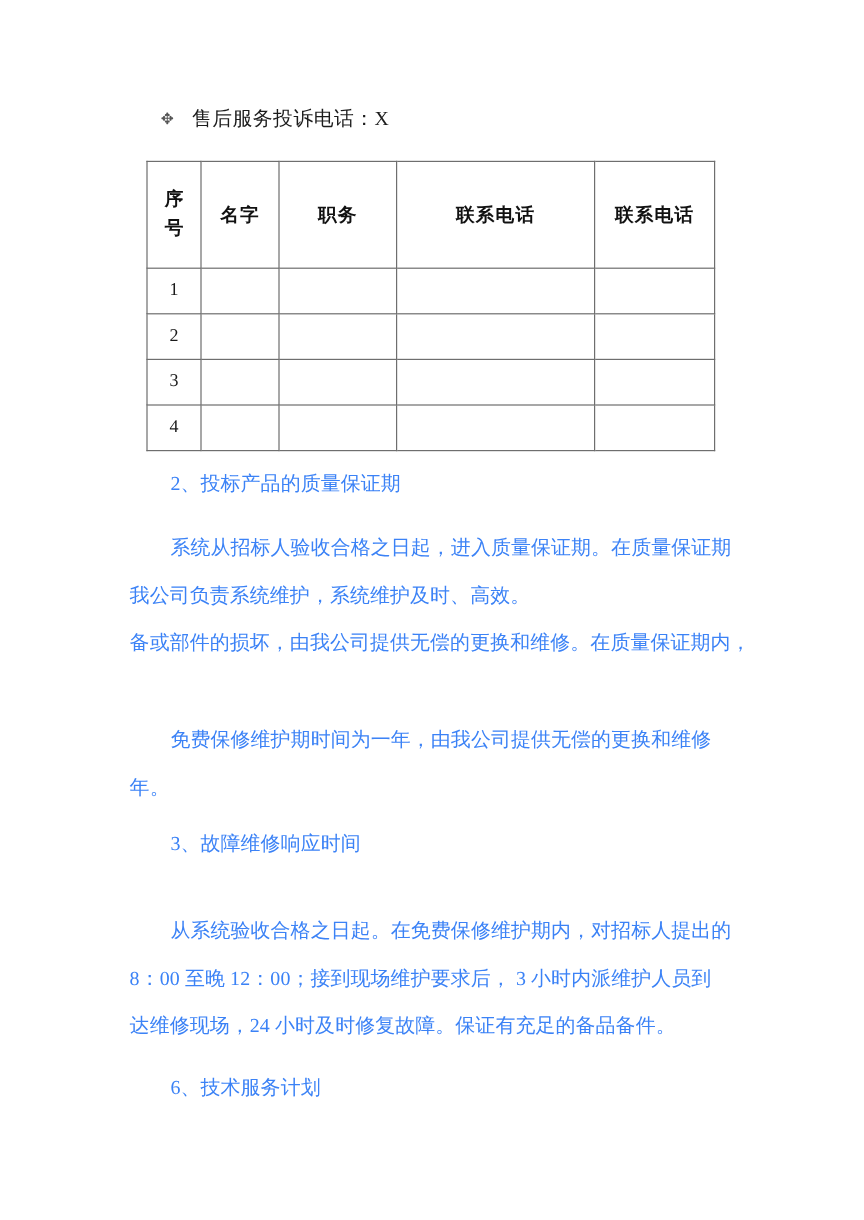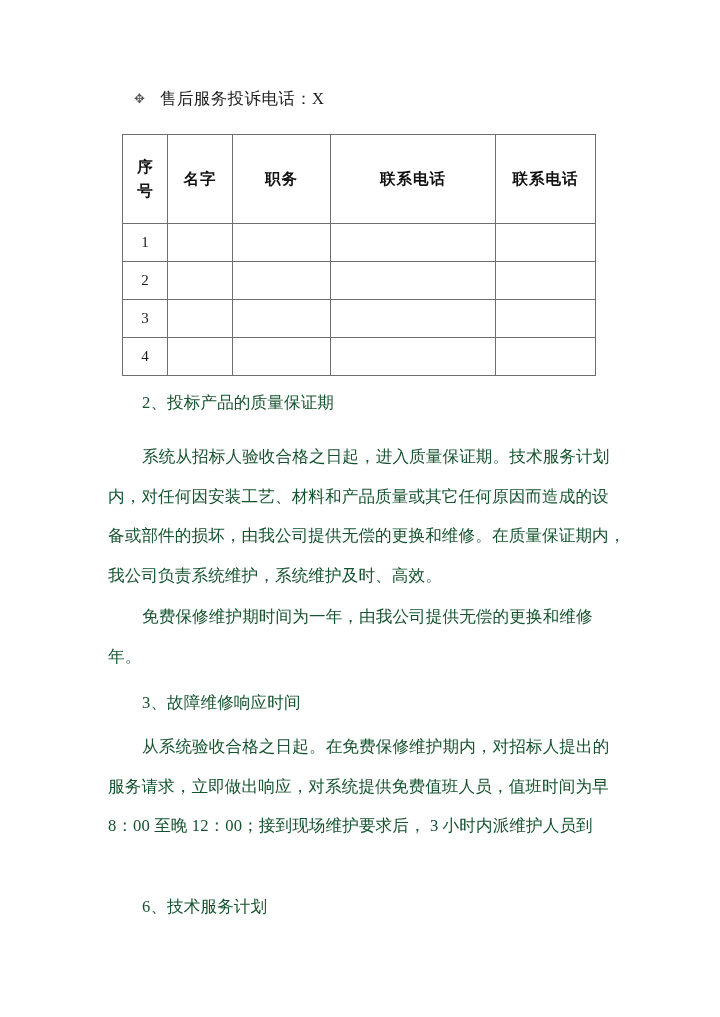--- a/index.html
+++ b/index.html
@@ -91,33 +91,33 @@
   .col-scope { width: 165px; }
   .col-tel   { width: 100px; }
 
   
   .block {
     position: absolute;
     left: 108px;
     width: 506px;
     font-size: 16.6px;
     line-height: 39.5px;
-    color: #14532d;
+    color: #3b82f6;
     text-align: justify;
     text-justify: inter-ideograph;
     letter-spacing: 0.1px;
     font-family: Liberation Serif, serif;
   }
 
   
   #heading-2      { top: 383px; }
   #para-warranty  { top: 437px; }
   #para-free      { top: 597px; }
   #heading-3      { top: 683px; }
-  #para-response  { top: 727px; }
+  #para-response  { top: 756px; }
   #heading-4      { top: 887px; }
 
   .line {
     display: block;
     height: 39.5px;
     white-space: pre;
   }
   .line.indent {
     text-indent: 34px;
   }
@@ -179,38 +179,37 @@
         <td></td>
       </tr>
     </tbody>
   </table>
 
   <div class="block" id="heading-2">
     <span class="line indent">2、投标产品的质量保证期</span>
   </div>
 
   <div class="block" id="para-warranty">
-    <span class="line indent">系统从招标人验收合格之日起，进入质量保证期。技术服务计划</span>
-    <span class="line">内，对任何因安装工艺、材料和产品质量或其它任何原因而造成的设</span>
+    <span class="line indent">系统从招标人验收合格之日起，进入质量保证期。在质量保证期</span>
+    <span class="line">我公司负责系统维护，系统维护及时、高效。</span>
     <span class="line">备或部件的损坏，由我公司提供无偿的更换和维修。在质量保证期内，</span>
-    <span class="line">我公司负责系统维护，系统维护及时、高效。</span>
   </div>
 
   <div class="block" id="para-free">
     <span class="line indent">免费保修维护期时间为一年，由我公司提供无偿的更换和维修</span>
     <span class="line">年。</span>
   </div>
 
   <div class="block" id="heading-3">
     <span class="line indent">3、故障维修响应时间</span>
   </div>
 
   <div class="block" id="para-response">
     <span class="line indent">从系统验收合格之日起。在免费保修维护期内，对招标人提出的</span>
-    <span class="line">服务请求，立即做出响应，对系统提供免费值班人员，值班时间为早</span>
     <span class="line">8：00 至晚 12：00；接到现场维护要求后， 3 小时内派维护人员到</span>
+    <span class="line">达维修现场，24 小时及时修复故障。保证有充足的备品备件。</span>
   </div>
 
   <div class="block" id="heading-4">
     <span class="line indent">6、技术服务计划</span>
   </div>
 
 </div>
 
 </body></html>

